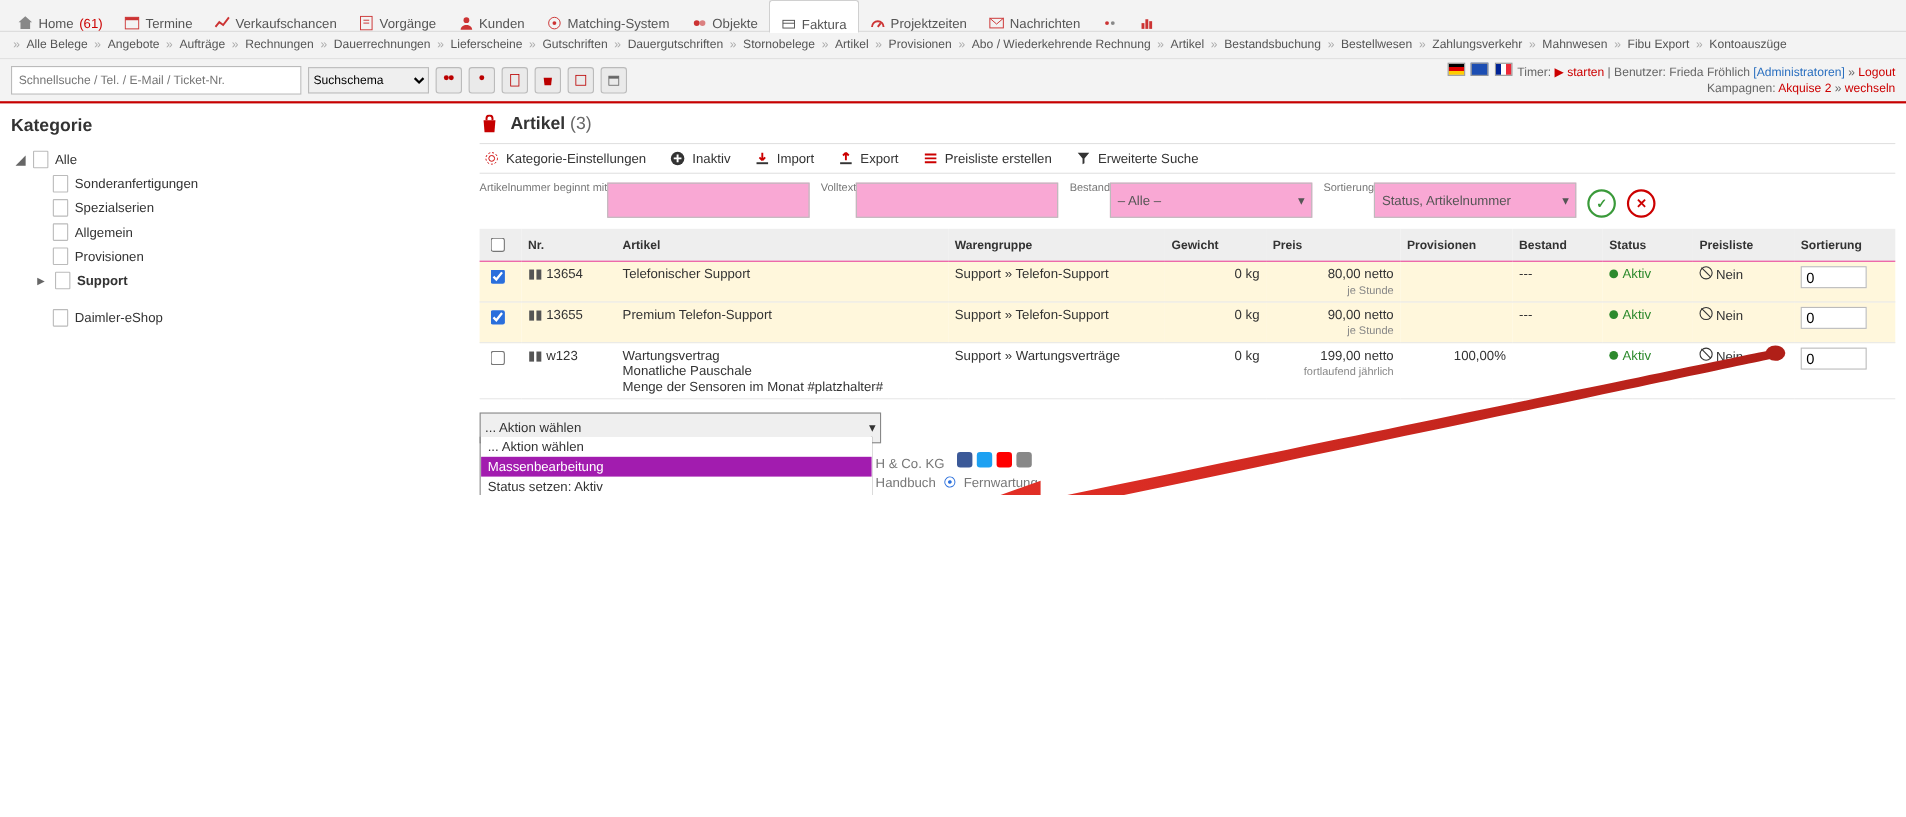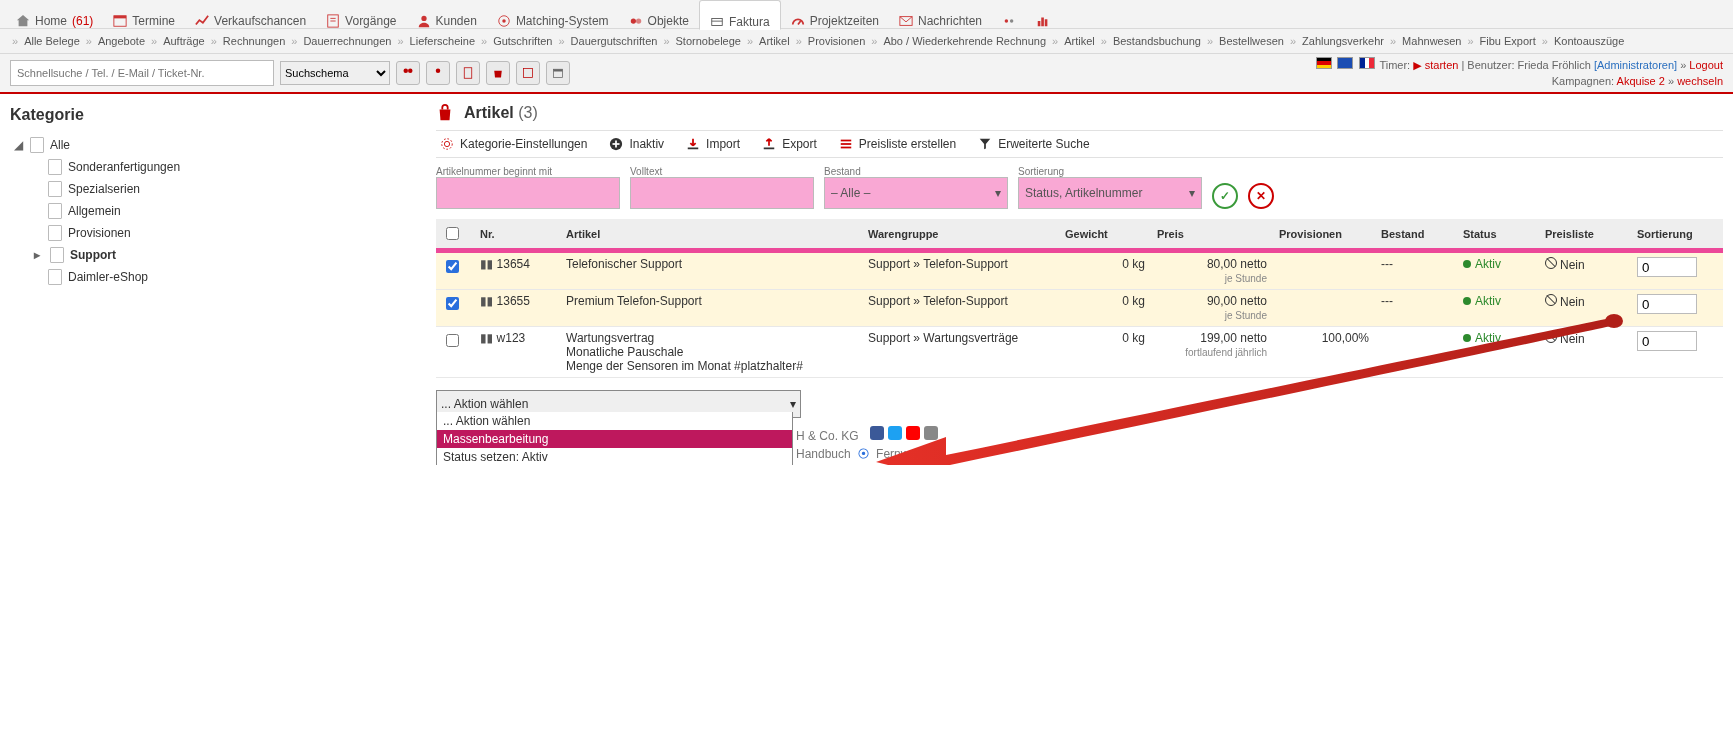--- a/index.html
+++ b/index.html
@@ -37,43 +37,43 @@
   .content{flex:1;padding:10px 10px 0 0;position:relative}
   .content-header{display:flex;align-items:flex-end;gap:10px;margin-bottom:8px}
   .content-header .title{font-size:16px}
   .content-header .count{color:#666}
   .bag-icon{width:18px;height:18px}
   
   .content-toolbar{display:flex;align-items:center;gap:22px;border-top:1px solid #e1e1e1;border-bottom:1px solid #e1e1e1;padding:6px 4px;margin-bottom:8px;font-size:12px;color:#333}
   .tb-item{display:flex;align-items:center;gap:6px;cursor:pointer}
   
   .filter-row{display:flex;gap:10px;align-items:flex-end;margin-bottom:10px}
-  .filter-col{display:flex;flex-direction:column;font-size:10px;color:#777}
+  .filter-col{display:flex;flex-direction:row;font-size:10px;color:#777}
   .filter-col input,.filter-col .sel{height:30px;width:170px;border:1px solid #bbb;font-size:12px;padding:0 6px;background:#f9a8d4}
   .filter-col .sel{display:flex;align-items:center;justify-content:space-between;color:#555;cursor:pointer}
   .ok-btn{width:22px;height:22px;border:2px solid #3a9a3a;border-radius:50%;color:#3a9a3a;display:flex;align-items:center;justify-content:center;font-weight:bold;cursor:pointer}
   .cancel-btn{width:22px;height:22px;border:2px solid #c00;border-radius:50%;color:#c00;display:flex;align-items:center;justify-content:center;font-weight:bold;cursor:pointer}
   
   table.data{width:100%;border-collapse:collapse;font-size:12px}
-  table.data th{background:#eeeeee;color:#333;text-align:left;padding:5px 6px;border-bottom:5px solid #ec4899;font-weight:bold;font-size:11px}
+  table.data th{background:#eeeeee;color:#333;text-align:left;padding:5px 6px;border-bottom:1px solid #ec4899;font-weight:bold;font-size:11px}
   table.data td{padding:4px 6px;border-bottom:1px solid #e8e8e8;vertical-align:top}
   tr.sel td{background:#fff7dc}
   .status-aktiv{color:#2d8a2d}
   .status-dot{display:inline-block;width:8px;height:8px;border-radius:50%;background:#2d8a2d;margin-right:4px}
   .nein{color:#333}
   .nein-ico{display:inline-block;width:10px;height:10px;border:1px solid #333;border-radius:50%;position:relative;margin-right:3px}
   .nein-ico::after{content:"";position:absolute;left:-1px;top:4px;width:12px;height:1px;background:#333;transform:rotate(45deg)}
   .sub{color:#888;font-size:10px}
   .right{text-align:right}
   
   .action-wrap{margin-top:12px;width:355px;position:relative}
   .action-select{width:355px;height:22px;border:1px solid #888;background:#efefef;font-size:12px;padding:2px 4px;display:flex;align-items:center;justify-content:space-between;cursor:pointer}
   .action-list{position:absolute;top:22px;left:0;width:355px;border:1px solid #888;background:#fff;max-height:280px;overflow-y:auto;z-index:50;border-top:none}
   .action-list .opt{padding:2px 6px;font-size:12px;cursor:pointer;white-space:nowrap}
-  .action-list .opt.hover{background:#be185d;color:#fff}
+  .action-list .opt.hover{background:#a21caf;color:#fff}
   
   .footer{color:#777;font-size:12px;padding:8px 0 0 360px}
   .footer .line{margin-bottom:4px}
   .social{display:inline-flex;gap:4px;margin-left:8px}
   .social span{width:14px;height:14px;border-radius:3px;display:inline-block}
   
   .arrow-overlay{position:absolute;pointer-events:none;z-index:60;left:440px;top:213px}
   input[type=checkbox]{accent-color:#2a6fdc}
 </style>
 </head>
@@ -288,21 +288,21 @@
           </div>
           <div class="tree-item" style="margin-left: 38px;">
             <span class="page-icon"></span>
             <span>Provisionen</span>
           </div>
           <div class="tree-item selected" style="margin-left: 24px;">
             <span class="tri">▸</span>
             <span class="page-icon"></span>
             <span>Support</span>
           </div>
-          <div class="tree-item" style="margin-left: 38px;">
+          <div class="tree-item" style="margin-left: 38px; margin-top: 12px;">
             <span class="page-icon"></span>
             <span>Daimler-eShop</span>
           </div>
         </div>
     </div>
   </div>
 
   <div class="content">
     <div class="content-header">
       <svg class="bag-icon" viewBox="0 0 20 20">

